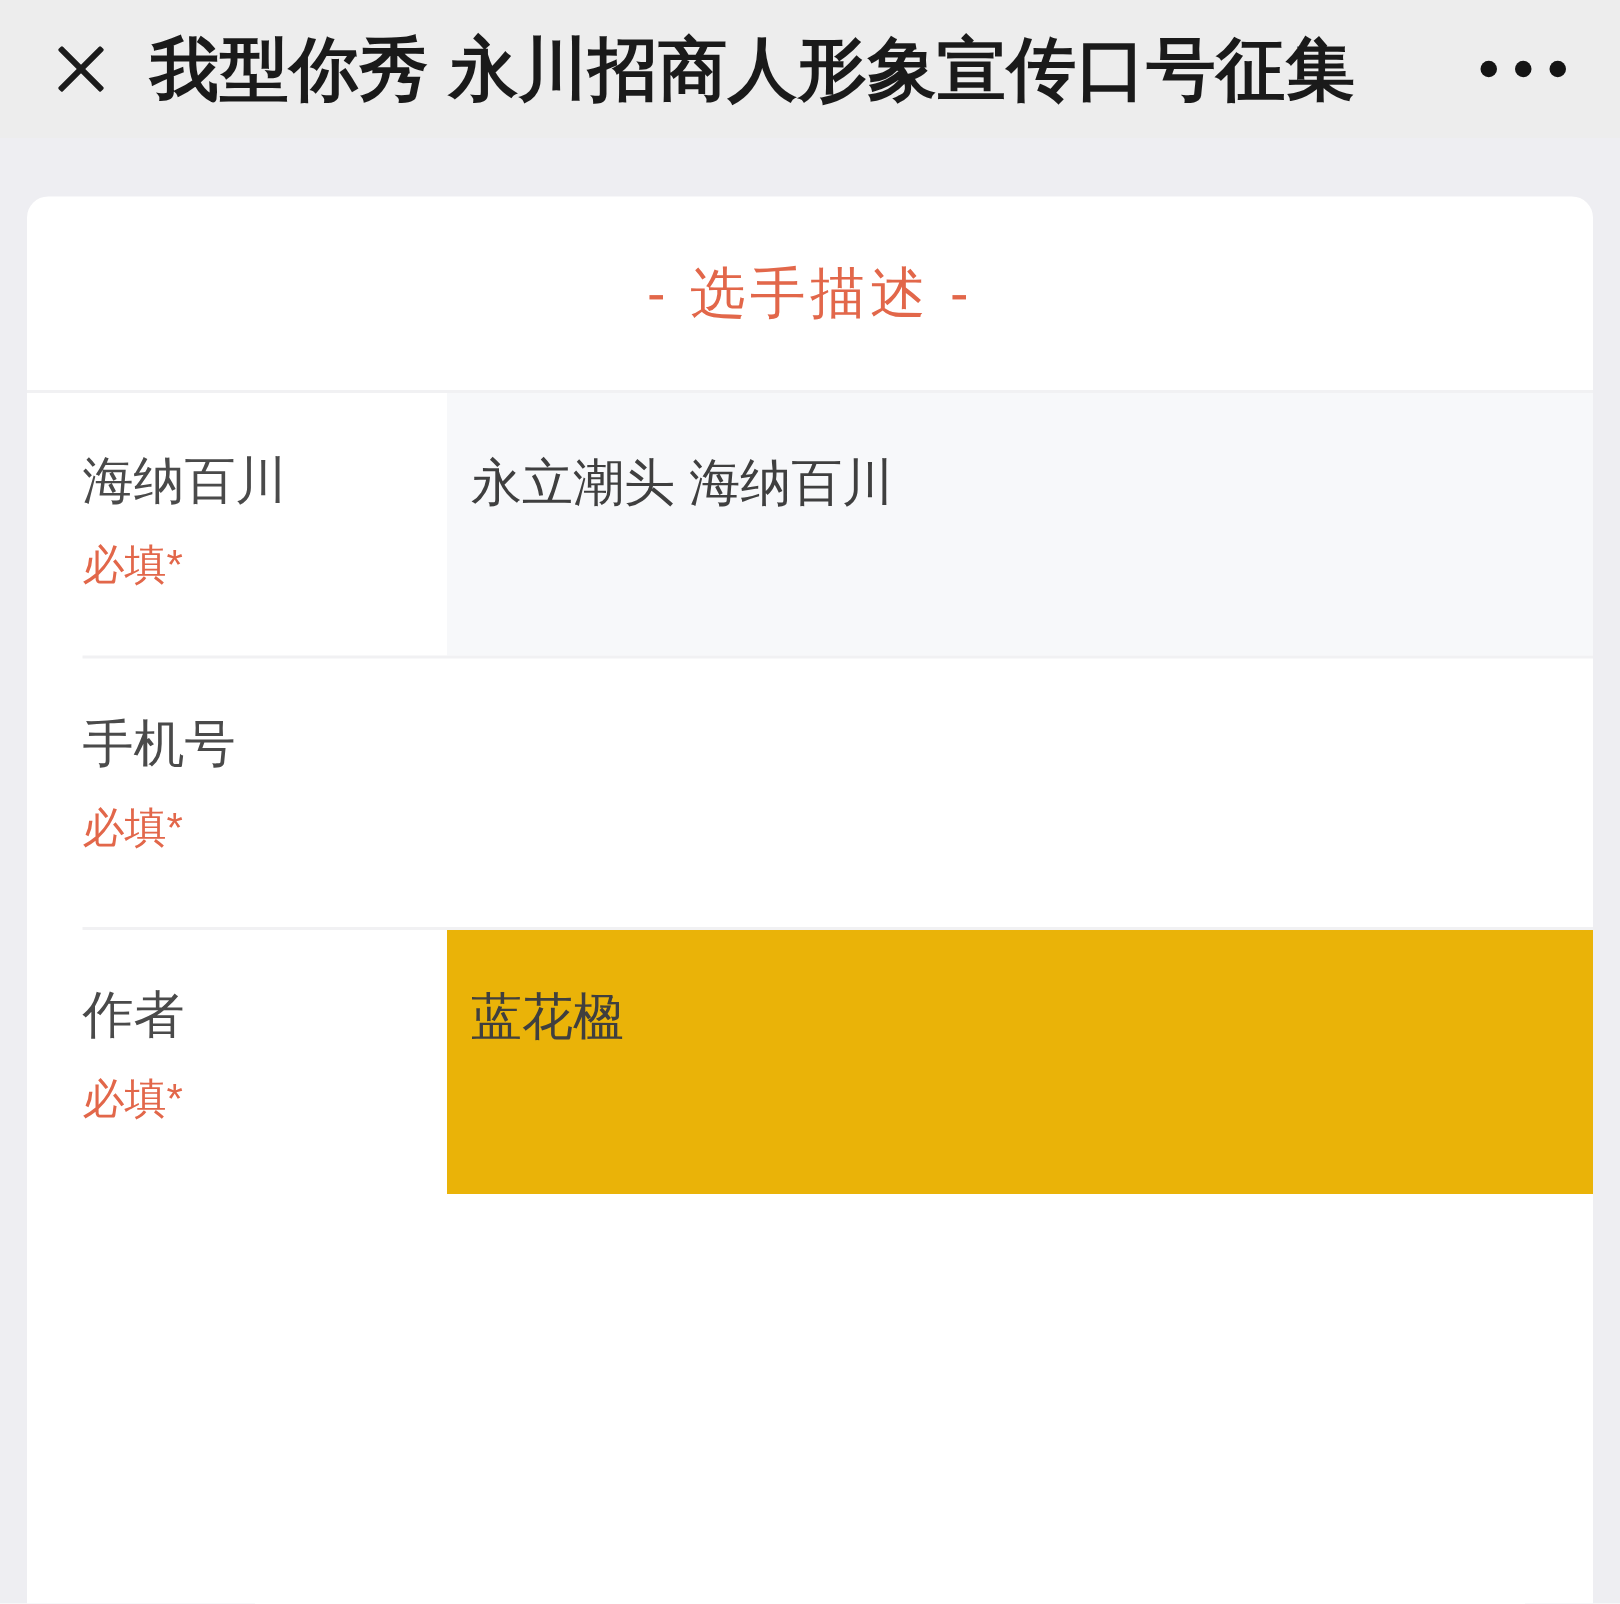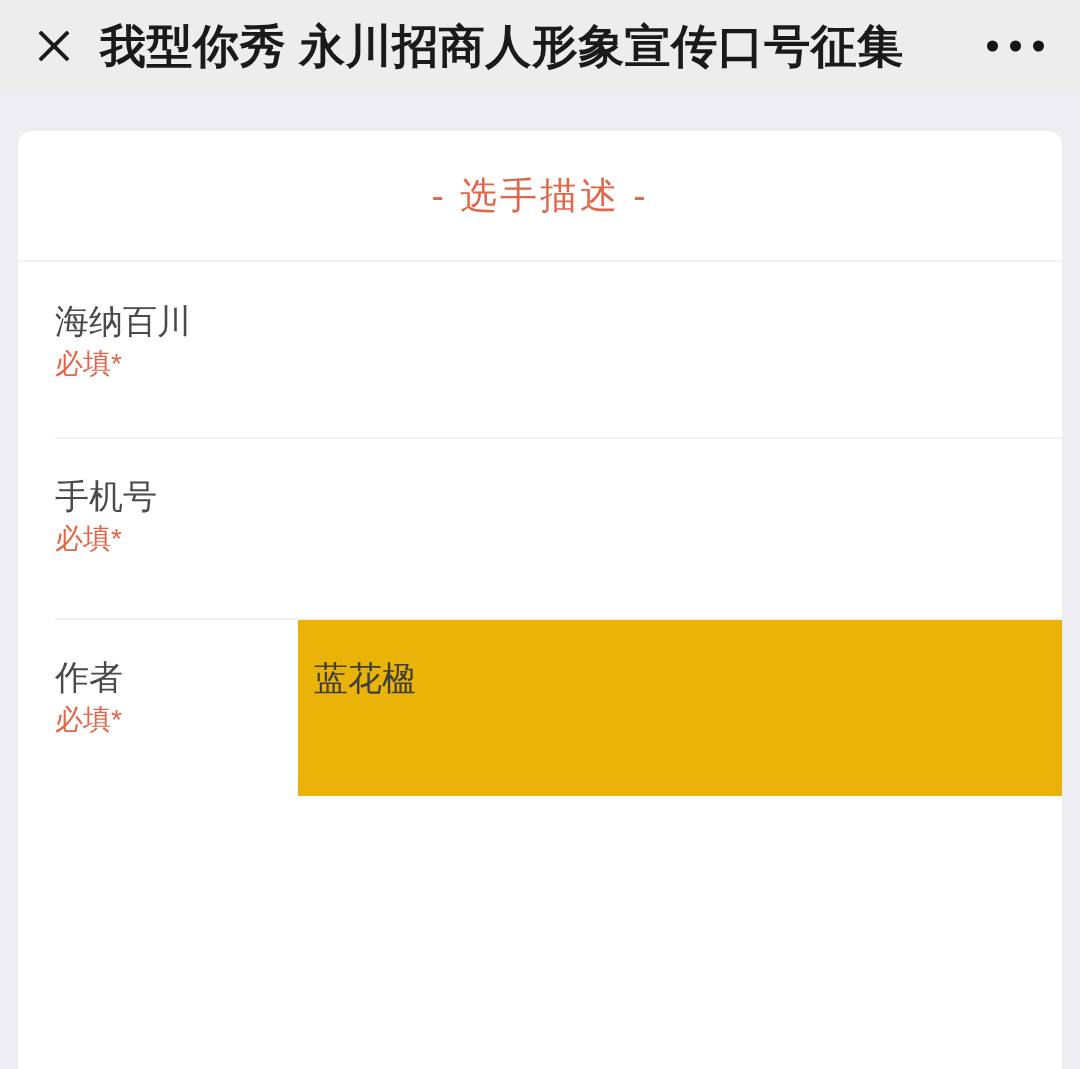--- a/index.html
+++ b/index.html
@@ -124,21 +124,21 @@
   }
   .row-label-main {
     font-size: 34px;
     color: #4a4a4a;
     line-height: 1.25;
     white-space: nowrap;
   }
   .row-label-required {
     font-size: 28px;
     color: #e2674a;
-    margin-top: 7px;
+    margin-top: 20px;
     line-height: 1;
     white-space: nowrap;
   }
   .row-field {
     flex: 1 1 auto;
     background: #f7f8fa;
     box-sizing: border-box;
     padding: 38px 24px 0 16px;
   }
   .field-value {
@@ -180,20 +180,23 @@
 
     <div class="card-header">
       <div class="card-header-text">- 选手描述 -</div>
     </div>
 
     <div class="form-row row-h-1">
       <div class="row-label">
         <div class="row-label-main">海纳百川</div>
         <div class="row-label-required">必填*</div>
       </div>
+      <div class="row-field">
+        <div class="field-value">永立潮头 海纳百川</div>
+      </div>
     </div>
 
     <div class="form-row row-h-2">
       <div class="row-label">
         <div class="row-label-main">手机号</div>
         <div class="row-label-required">必填*</div>
       </div>
     </div>
 
 

